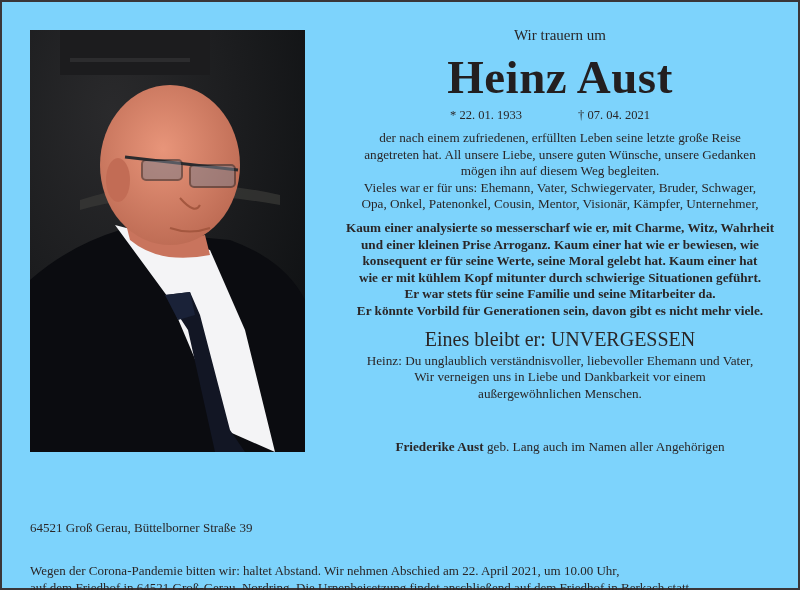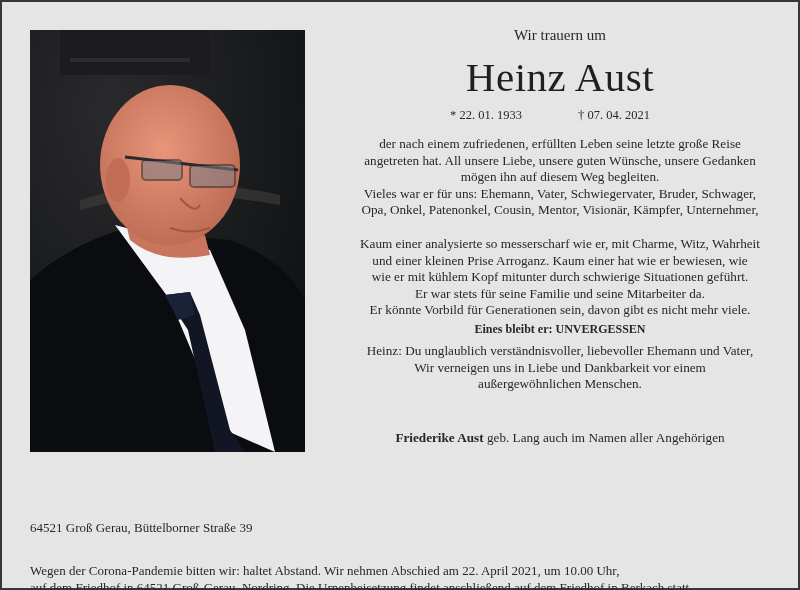--- a/index.html
+++ b/index.html
@@ -1,47 +1,47 @@
 <!DOCTYPE html>
 <html><head>
 <meta charset="utf-8">
 <style>
   html, body { margin: 0; padding: 0; background: #ffffff; }
   body { width: 800px; height: 590px; overflow: hidden; }
   .frame {
     position: absolute; left: 0; top: 0;
     width: 796px; height: 586px;
     border: 2px solid #3a3638;
-    background: #e5e5e5;
+    background: #7dd3fc;
     font-family: "Liberation Serif", "DejaVu Serif", serif;
     color: #2a2627;
   }
   .photo {
     position: absolute; left: 28px; top: 28px;
     width: 275px; height: 422px;
     background: #141618;
     overflow: hidden;
   }
   .photo svg { display: block; width: 100%; height: 100%; }
   .right {
     position: absolute; left: 322px; top: 24px; width: 472px;
     text-align: center;
   }
   .intro { font-size: 15px; line-height: 18px; margin-top: 0; }
   .name {
-    font-size: 41px; font-weight: normal; line-height: 48px;
+    font-size: 47px; font-weight: bold; line-height: 48px;
     margin-top: 9px; letter-spacing: 0.5px; color: #231f20;
   }
   .dates { font-size: 12.5px; margin-top: 7px; height: 16px; position: relative; }
   .dates .born { position: absolute; left: 126px; top: 0; }
   .dates .died { position: absolute; left: 254px; top: 0; }
   .para { font-size: 13.2px; line-height: 16.6px; }
-  .p1 { margin-top: 12px; }
-  .p2 { margin-top: 17px; }
-  .headline { font-size: 12px; font-weight: bold; line-height: 20px; }
+  .p1 { margin-top: 6px; }
+  .p2 { margin-top: 7px; font-weight: bold; }
+  .headline { font-size: 20px; font-weight: normal; margin-top: 9px; line-height: 20px; }
   .p3 { margin-top: 4px; }
   .signature { font-size: 13.2px; margin-top: 37px; }
   .signature b { font-weight: bold; }
   .bottom {
     position: absolute; left: 28px; top: 517px; width: 760px;
     font-size: 13px; line-height: 17px;
   }
   .address { margin-bottom: 26px; }
 </style>
 </head>
@@ -98,20 +98,21 @@
       <div>der nach einem zufriedenen, erfüllten Leben seine letzte große Reise</div>
       <div>angetreten hat. All unsere Liebe, unsere guten Wünsche, unsere Gedanken</div>
       <div>mögen ihn auf diesem Weg begleiten.</div>
       <div>Vieles war er für uns: Ehemann, Vater, Schwiegervater, Bruder, Schwager,</div>
       <div>Opa, Onkel, Patenonkel, Cousin, Mentor, Visionär, Kämpfer, Unternehmer,</div>
     </div>
 
     <div class="para p2">
       <div>Kaum einer analysierte so messerscharf wie er, mit Charme, Witz, Wahrheit</div>
       <div>und einer kleinen Prise Arroganz. Kaum einer hat wie er bewiesen, wie</div>
+      <div>konsequent er für seine Werte, seine Moral gelebt hat. Kaum einer hat</div>
       <div>wie er mit kühlem Kopf mitunter durch schwierige Situationen geführt.</div>
       <div>Er war stets für seine Familie und seine Mitarbeiter da.</div>
       <div>Er könnte Vorbild für Generationen sein, davon gibt es nicht mehr viele.</div>
     </div>
 
     <div class="headline">Eines bleibt er: UNVERGESSEN</div>
 
     <div class="para p3">
       <div>Heinz: Du unglaublich verständnisvoller, liebevoller Ehemann und Vater,</div>
       <div>Wir verneigen uns in Liebe und Dankbarkeit vor einem</div>

